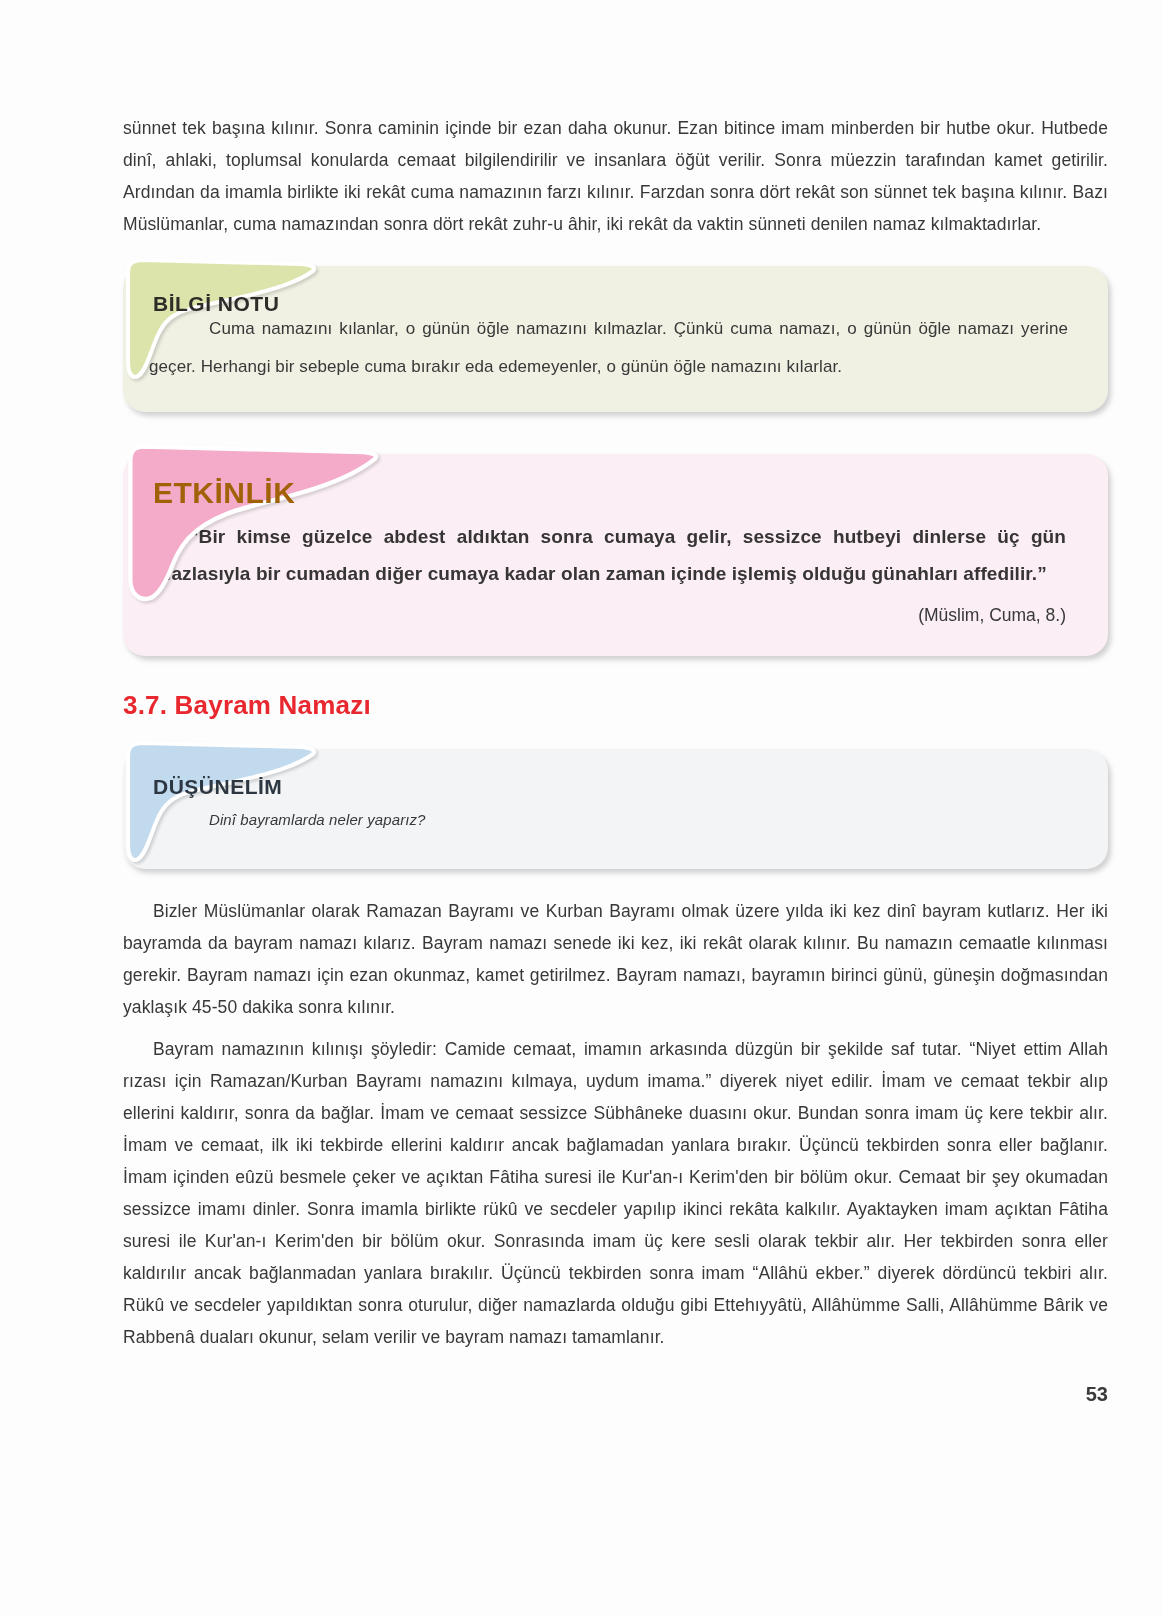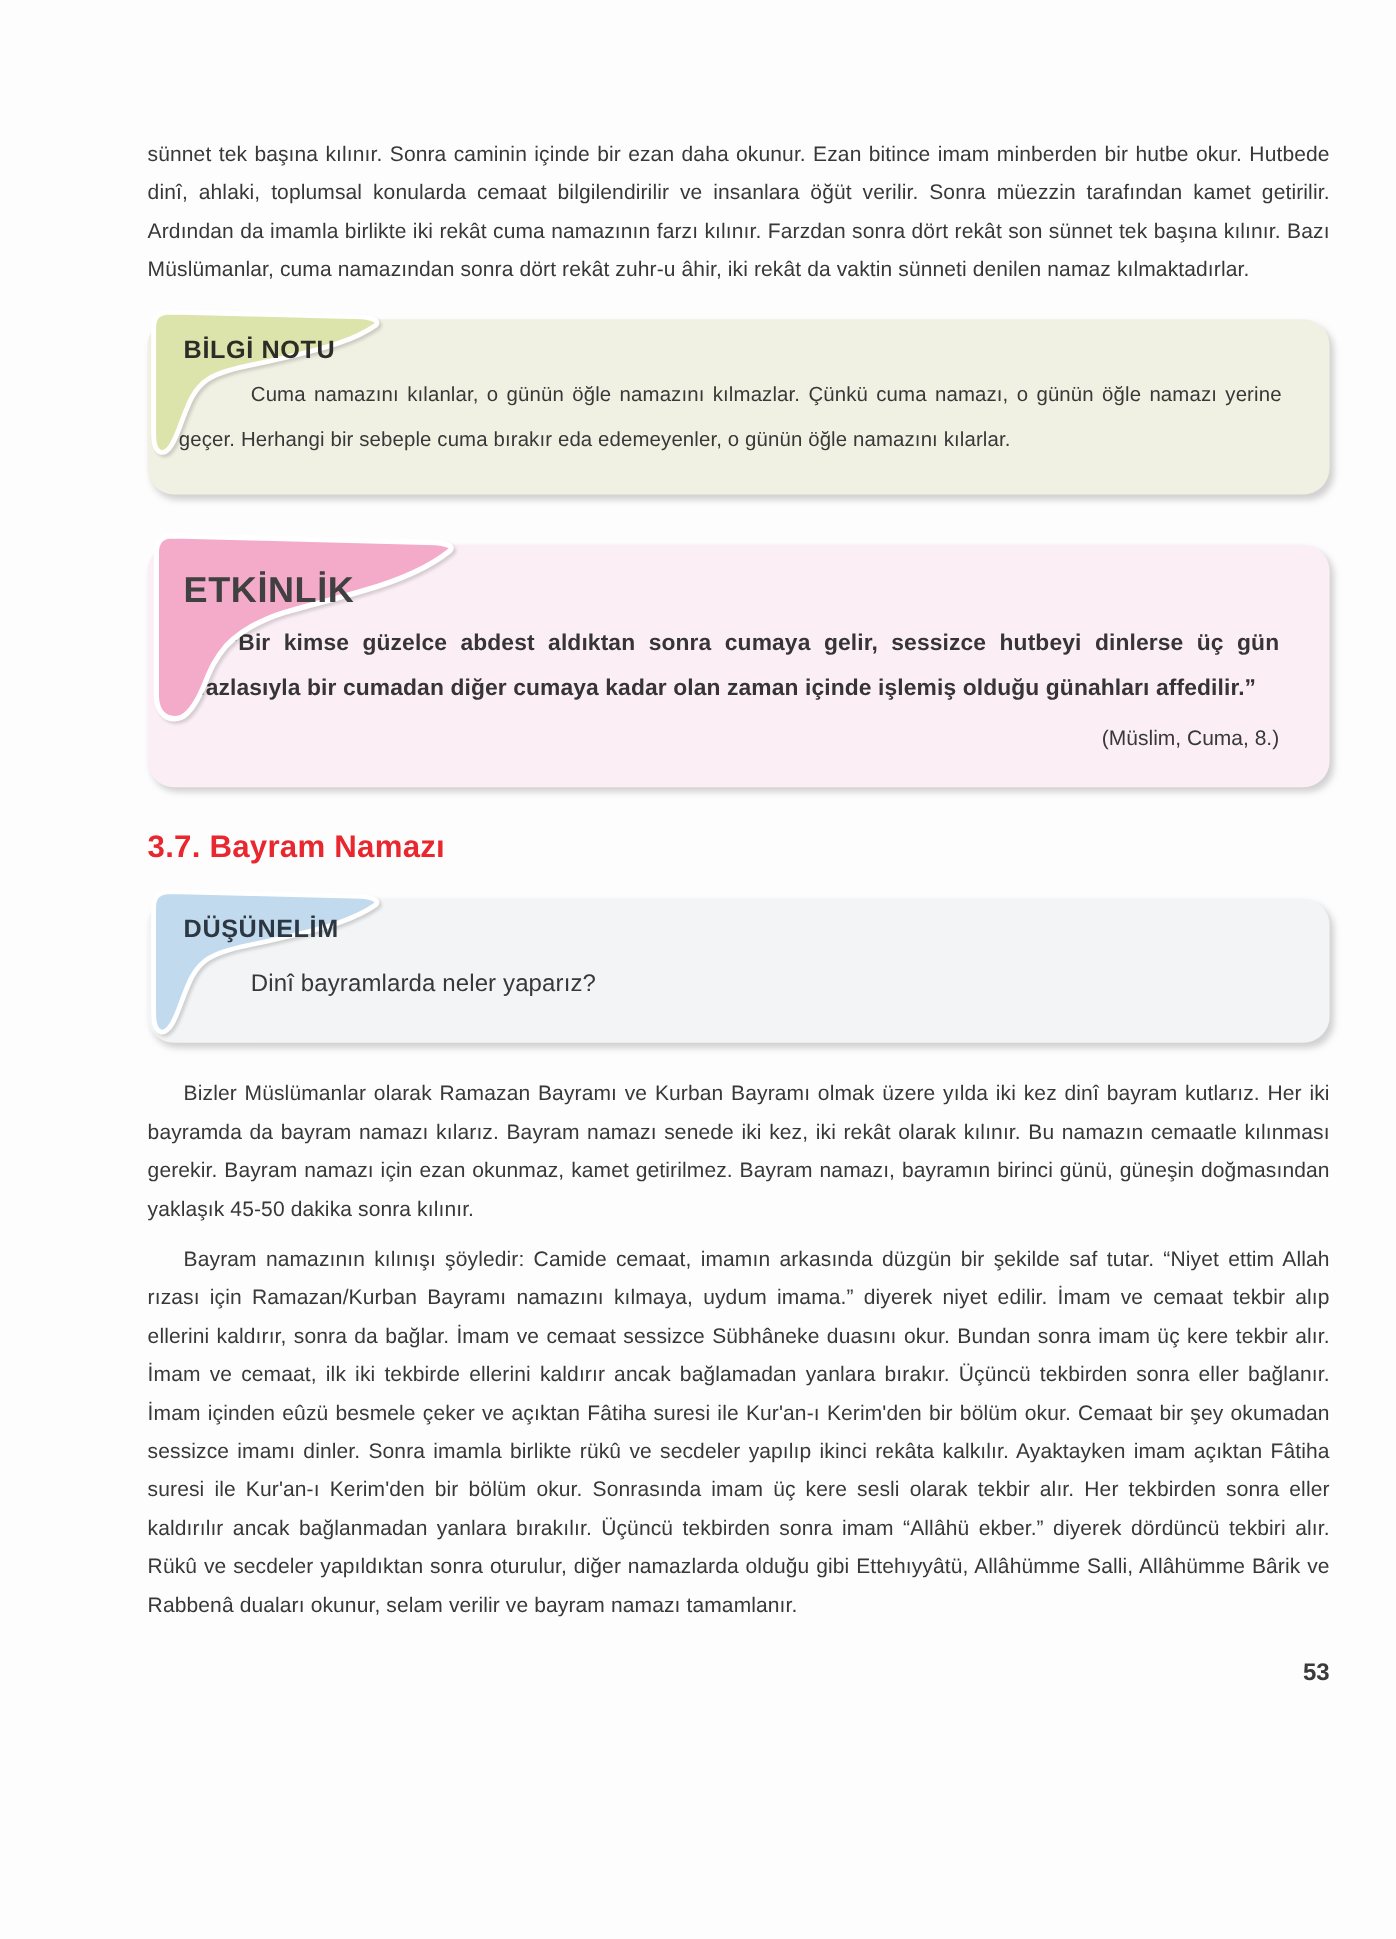--- a/index.html
+++ b/index.html
@@ -33,38 +33,38 @@
   .pink   { background:var(--etkinlik_bg,#fbeff5); margin-top:42px; }
   .blue   { background:var(--dusunelim_bg,#f2f4f6); margin-top:28px; }
 
   .swoosh-sm { width:332px; height:136px; top:-10px; left:0; }
   .swoosh-lg { width:348px; height:168px; top:-12px; left:0; }
 
   .green  .swoosh path { fill:var(--bilgi_swoosh,#dde4ab); }
   .pink   .swoosh path { fill:var(--etkinlik_swoosh,#f4abca); }
   .blue   .swoosh path { fill:var(--dusunelim_swoosh,#c2daed); }
 
-  .label-sm { font-size:21px; top:24px; left:30px; }
-  .label-lg { font-size:30px; top:34px; left:30px; color:#404040; }
+  .label-sm { font-size:21px; top:36px; left:30px; }
+  .label-lg { font-size:30px; top:34px; left:30px; color:#a16207; }
   .blue .label-sm { color:#2c3742;text-align:right; }
 
   .note-body { padding:44px 40px 26px 26px; }
   .note-text { font-size:17px; line-height:38px; text-indent:60px; }
 
   .activity-body { padding:64px 42px 24px 42px; }
   .hadith {
     font-size:19px; line-height:37px; font-weight:bold; color:#363434;
     text-align:justify; text-indent:24px; letter-spacing:0.1px;
   }
   .citation { font-size:17.5px; line-height:34px; text-align:right; margin-top:6px; }
   .question { font-size:17.5px; line-height:34px; text-align:justify;
     text-indent:24px; margin-top:6px; }
 
   .think-body { padding:56px 40px 34px 26px; }
-  .think-text { font-size:20px; line-height:30px; text-indent:60px; text-align:left; }
+  .think-text { font-size:15px; line-height:30px; text-indent:60px; text-align:left;font-style:italic; }
 
   .section-heading {
     margin-top:34px; font-size:26px; font-weight:bold;
     color:var(--heading_red,#e8282e); letter-spacing:0.2px;
   }
 
   .p1 { margin-top:26px; }
   .p2 { margin-top:10px; }
 
   .page-number {

